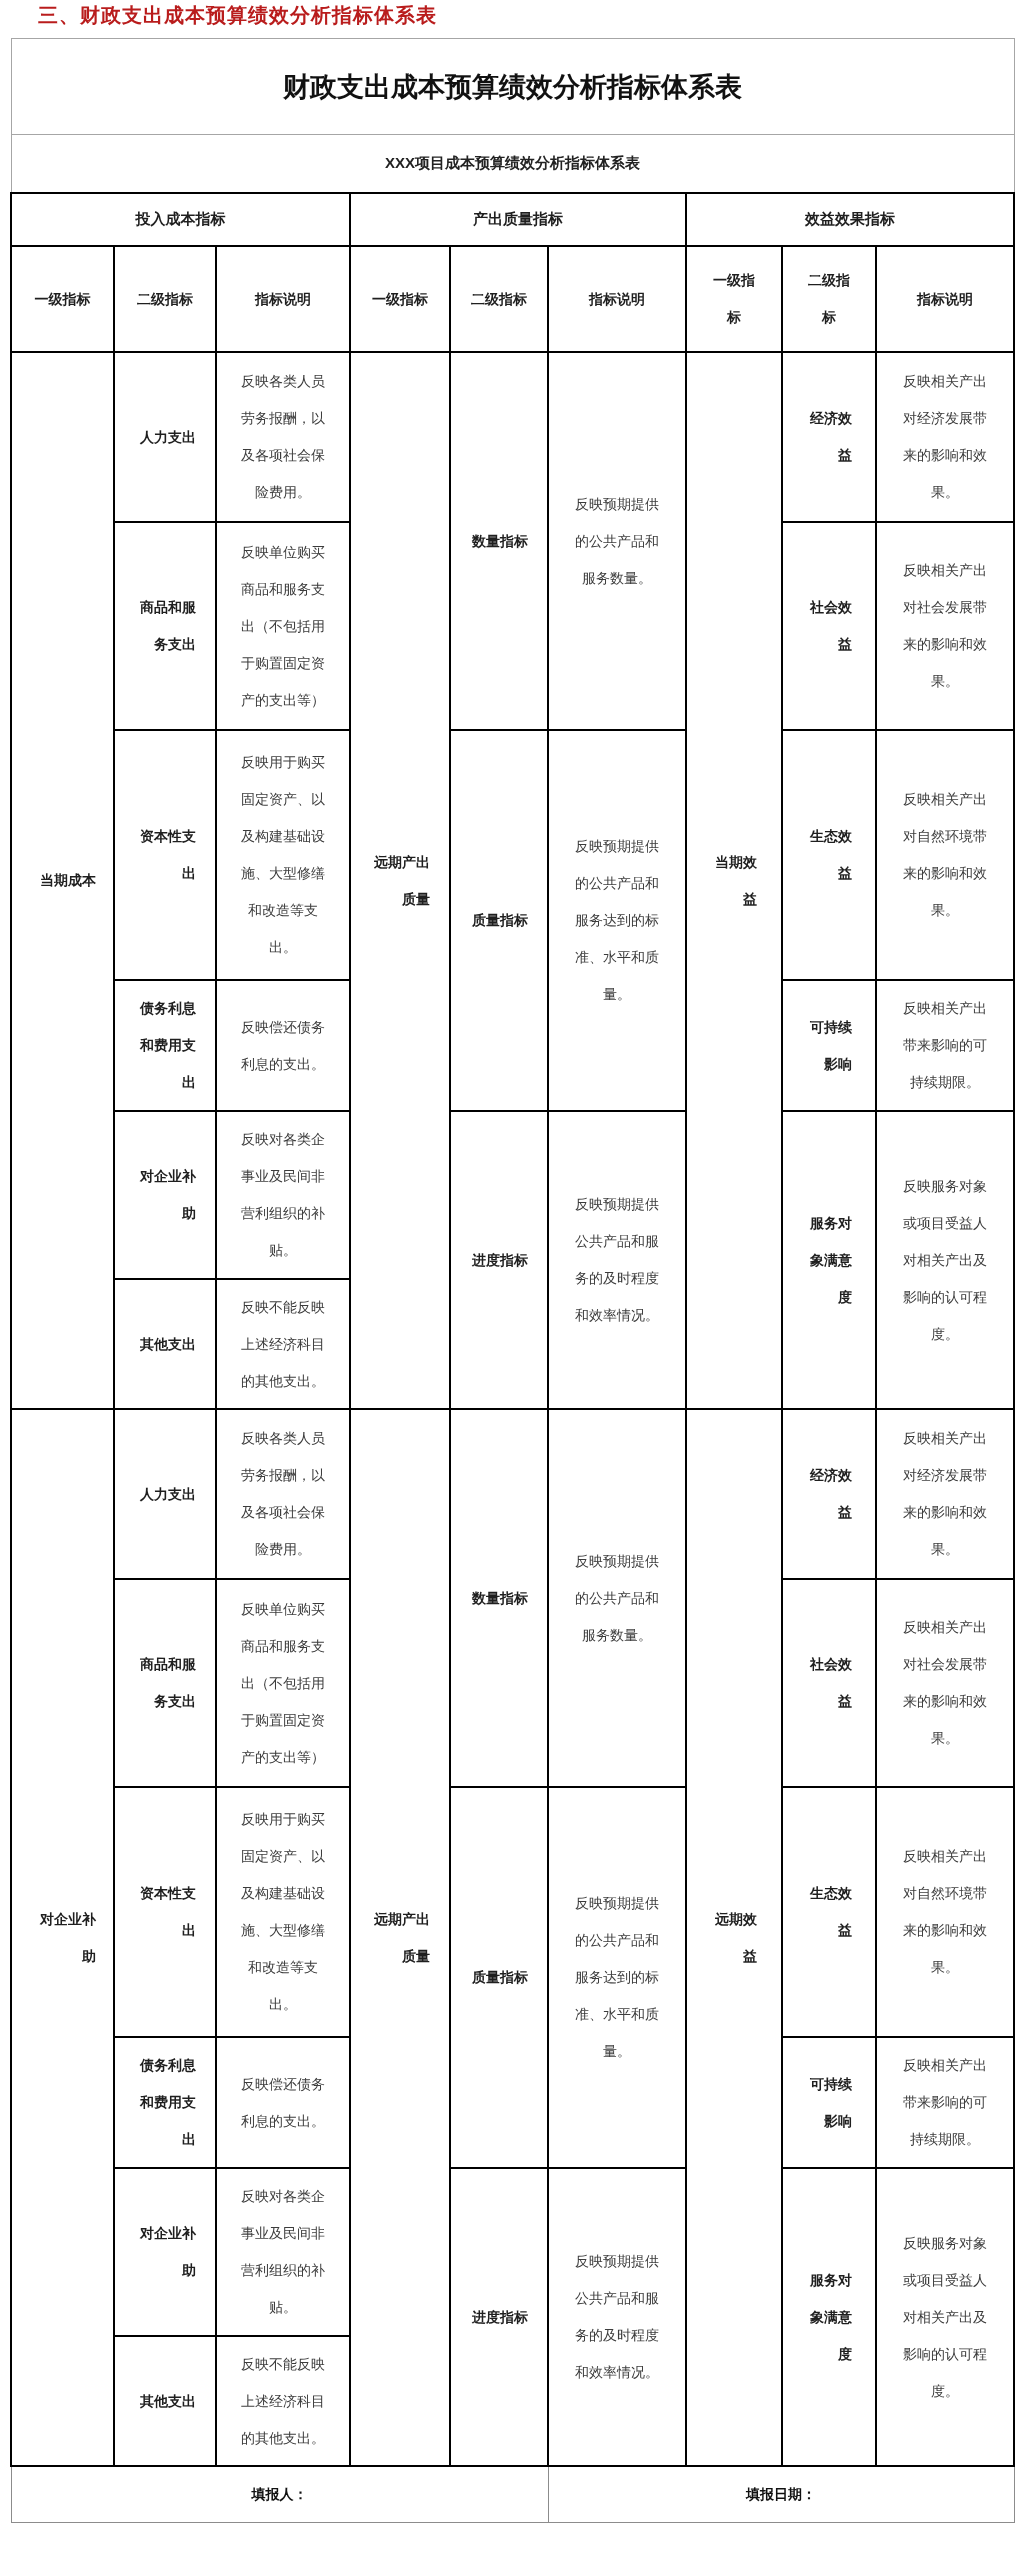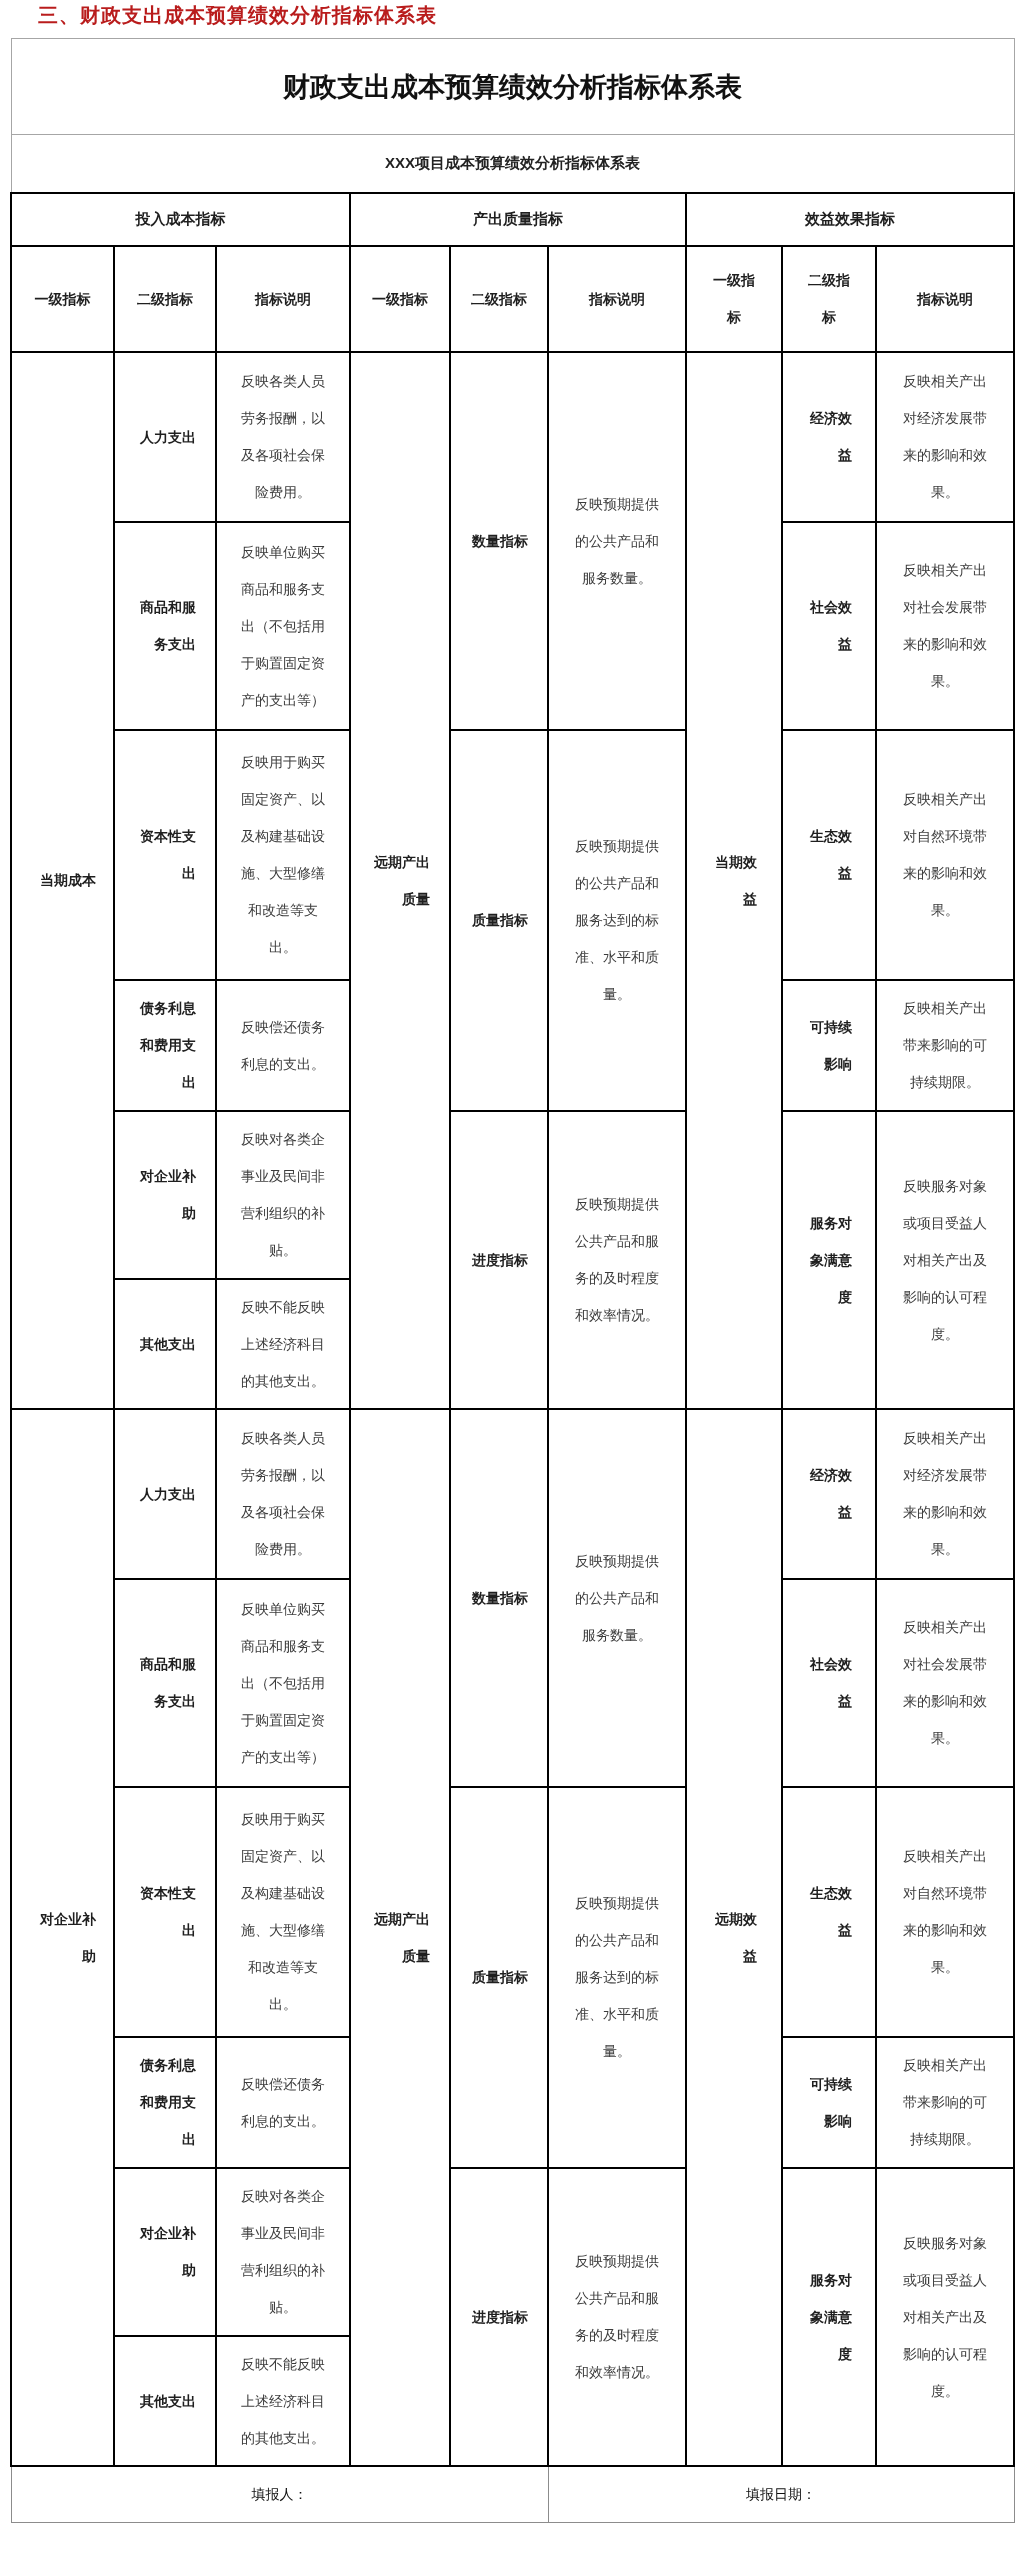--- a/index.html
+++ b/index.html
@@ -44,21 +44,21 @@
   .c8{padding:6px 23px;}
   .c9{padding:6px 21px;}
   .rh0{height:170px;}
   .rh1{height:208px;}
   .rh2{height:250px;}
   .rh3{height:131px;}
   .rh4{height:168px;}
   .rh5{height:130px;}
   .footer-row td{
     border:1px solid #8c8c8c;border-top:2px solid #000;
-    height:53px;font-size:14px;font-weight:normal;color:#111;margin-left:8px;
+    height:53px;font-size:14px;font-weight:bold;color:#111;margin-left:8px;
   }
 </style>
 </head>
 <body>
 
 <div class="doc-heading">三、财政支出成本预算绩效分析指标体系表</div>
 
 <table class="main">
   <colgroup>
     <col style="width:103px">

